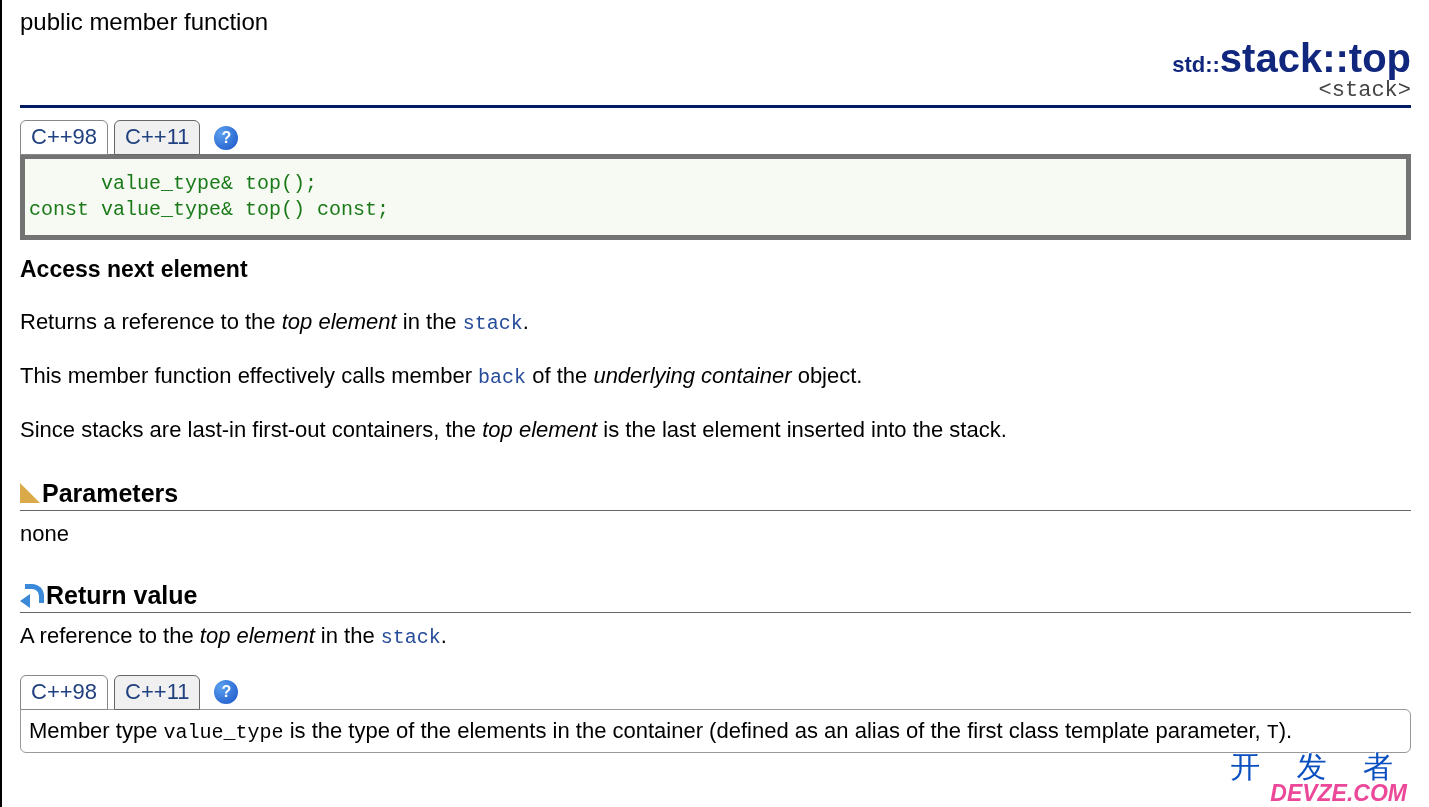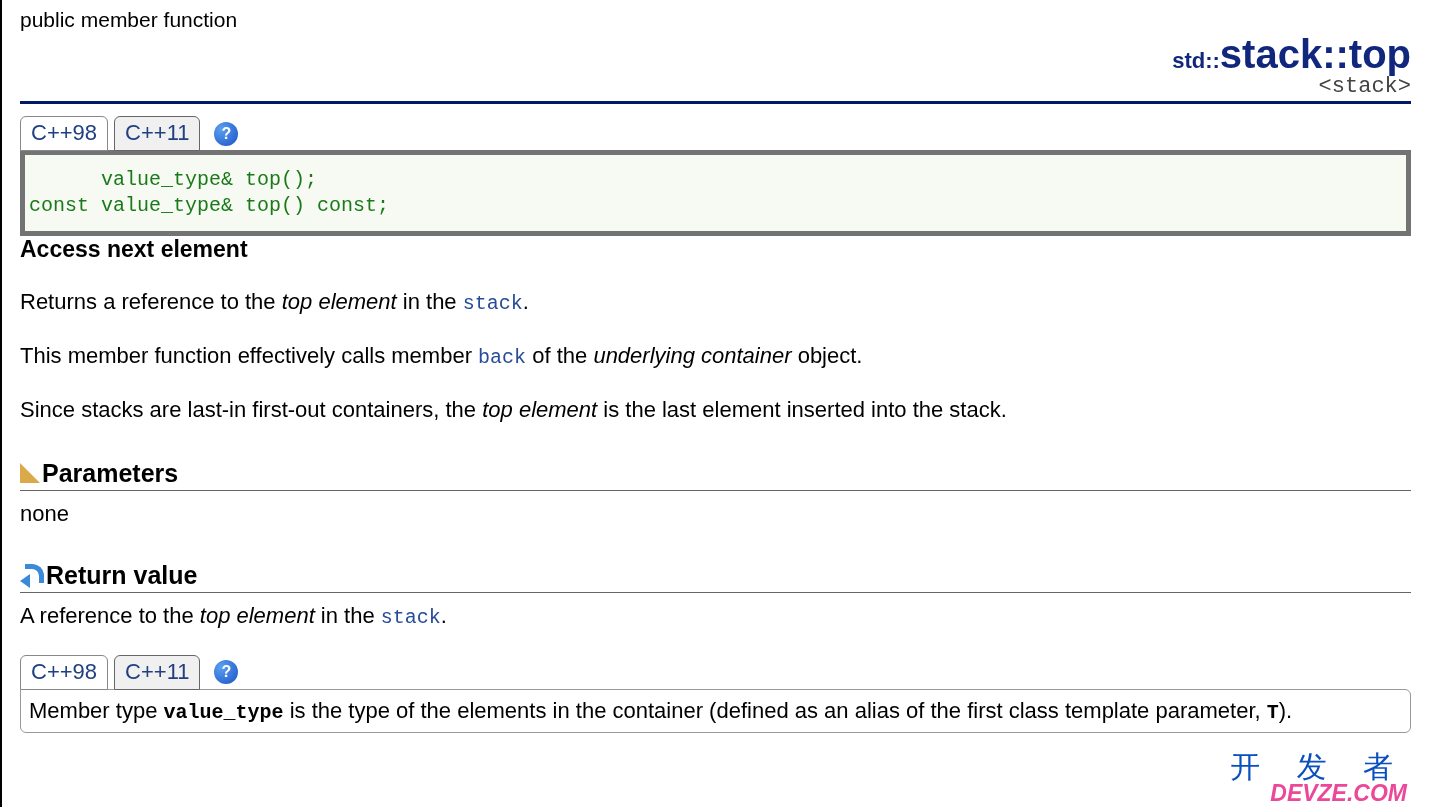--- a/index.html
+++ b/index.html
@@ -10,21 +10,21 @@
     background: #fff;
     color: #000;
   }
   .page {
     border-left: 2px solid #000;
     padding: 8px 18px 20px 18px;
     min-height: 807px;
     position: relative;
   }
   .top-label {
-    font-size: 21px;
+    font-size: 24px;
     font-weight: normal;
     margin-bottom: 2px;
   }
   .title-row {
     display: flex;
     justify-content: space-between;
     align-items: flex-end;
     border-bottom: 3px solid #001a66;
     padding-bottom: 2px;
     flex-direction: column;
@@ -87,35 +87,36 @@
     color: #1a7a1a;
     padding: 12px 4px;
     white-space: pre;
     margin-top: -1px;
     line-height: 1.3;
   }
 
   .section-title {
     font-weight: bold;
     font-size: 23px;
+    margin-top: 16px;
   }
 
   p.body-text {
     font-size: 22px;
     line-height: 1.35;
     margin: 24px 0 22px 0;
   }
 
   .italic { font-style: italic; }
   .mono-link {
     font-family: "Courier New", monospace;
     color: #274c9a;
     font-size: 20px;
   }
-  .mono { font-family: "Courier New", monospace; font-size: 20px; font-weight: bold; }
+  .mono { font-family: "Courier New", monospace; font-size: 20px; }
 
   h2.section-head {
     font-size: 25px;
     font-weight: bold;
     margin: 34px 0 0 0;
     padding-bottom: 2px;
     border-bottom: 1px solid #666;
     display: flex;
     align-items: center;
     gap: 2px;

